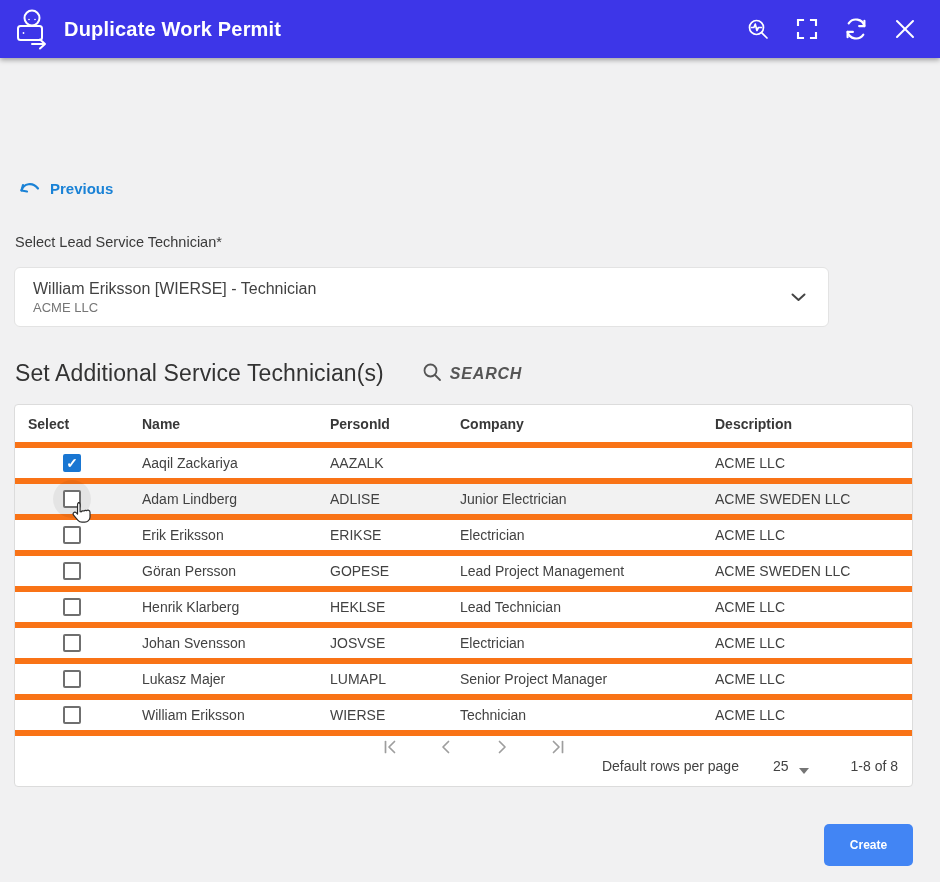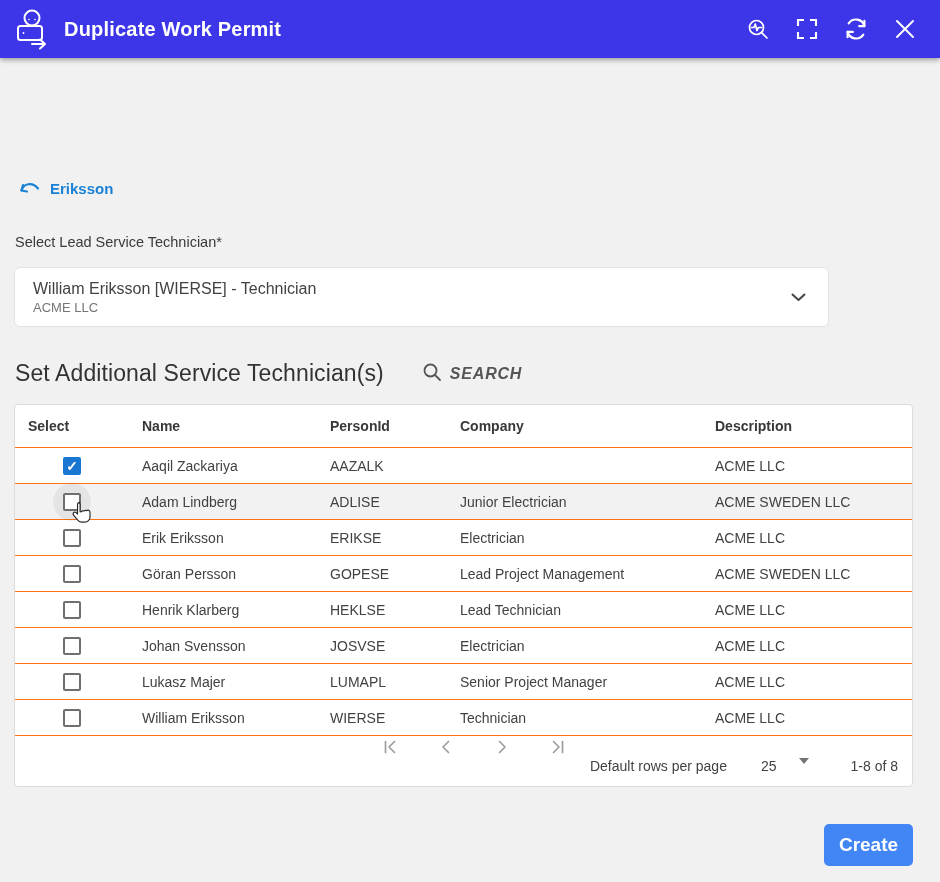--- a/index.html
+++ b/index.html
@@ -68,21 +68,21 @@
   
   .tech-table {
     position:absolute; top:404px; left:14px; width:899px;
     background:#ffffff; border:1px solid #dcdcdc; border-radius:4px;
     overflow:hidden;
   }
   .t-row {
     display:grid;
     grid-template-columns:114px 188px 130px 255px 1fr;
     align-items:center;
-    border-bottom:1px solid #f97316;
+    border-bottom:6px solid #f97316;
     height:36px;
     font-size:14px; color:#424242;
   }
   .t-head { height:43px; color:#383838; font-weight:bold; font-size:14px; }
   .t-cell { padding-left:13px; white-space:nowrap; overflow:hidden; }
   .cb-cell { position:relative; height:100%; display:flex; align-items:center; padding-left:48px; }
   .row-hovered { background:#f2f2f2; }
 
   .checkbox {
     width:18px; height:18px;
@@ -111,35 +111,35 @@
   .pagination {
     height:50px;
     display:flex; align-items:center;
     padding:0 14px 0 34px;
     font-size:14px; color:#424242;flex-direction:column;
   }
   .pg-nav { display:flex; align-items:center; gap:34px; }
   .pg-btn { width:22px; height:22px; cursor:pointer; display:flex; align-items:center; justify-content:center; }
   .pg-right { margin-left:auto; display:flex; align-items:center; }
   .pg-label { color:#424242; }
-  .pg-size { margin-left:34px; display:flex; align-items:flex-start; gap:22px; cursor:pointer; }
+  .pg-size { margin-left:34px; display:flex; align-items:flex-end; gap:10px; cursor:pointer; }
   .pg-caret {
     width:0; height:0; border-left:5px solid transparent; border-right:5px solid transparent;
     border-top:6px solid #757575;
   }
   .pg-range { margin-left:42px; }
 
   
   .create-btn {
     position:absolute; top:824px; left:824px;
     width:89px; height:42px;
     background:#4285f4; color:#ffffff;
     border:none; border-radius:5px;
     font-family:"Liberation Sans", sans-serif;
-    font-size:19px; font-weight:bold;
+    font-size:12px; font-weight:bold;
     cursor:pointer;
     display:flex; align-items:center; justify-content:center;
   }
 </style>
 </head>
 <body>
 
 <div class="app-header">
   <span class="hdr-icon">
     <svg class="hdr-person" viewBox="0 0 44 46" fill="none" stroke="#ffffff" stroke-width="2" stroke-linecap="round" stroke-linejoin="round">
@@ -186,21 +186,21 @@
   </div>
 </div>
 
 <div class="previous-link">
   <span>
     <svg width="24" height="18" viewBox="0 0 24 18" fill="none" stroke="#1a82d6" stroke-width="2.2" stroke-linecap="round" stroke-linejoin="round">
       <path d="M3.5 12.5 C5.5 5.5, 14.5 3.5, 20 10.5"></path>
       <path d="M9 13.5 L3.5 12.5 L5 7"></path>
     </svg>
   </span>
-  <span>Eriksson</span>
+  <span>Previous</span>
 </div>
 
 <div class="lead-label">Select Lead Service Technician*</div>
 
 <div class="lead-select">
   <div class="sel-texts">
     <div class="sel-main">William Eriksson [WIERSE] - Technician</div>
     <div class="sel-sub">ACME LLC</div>
   </div>
   <span>

